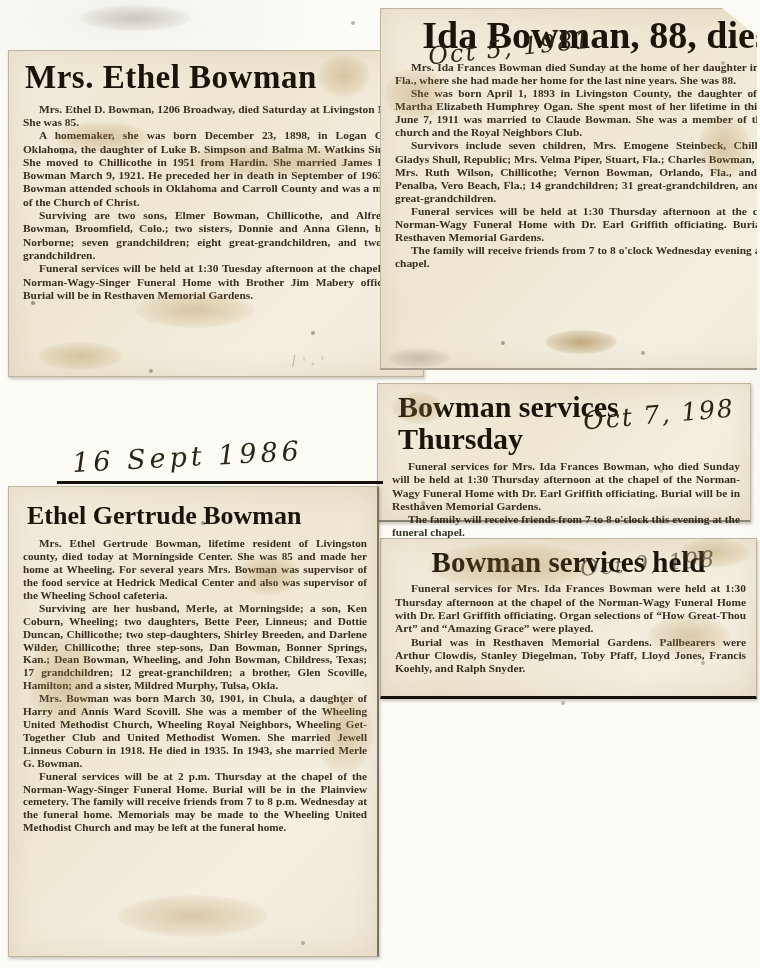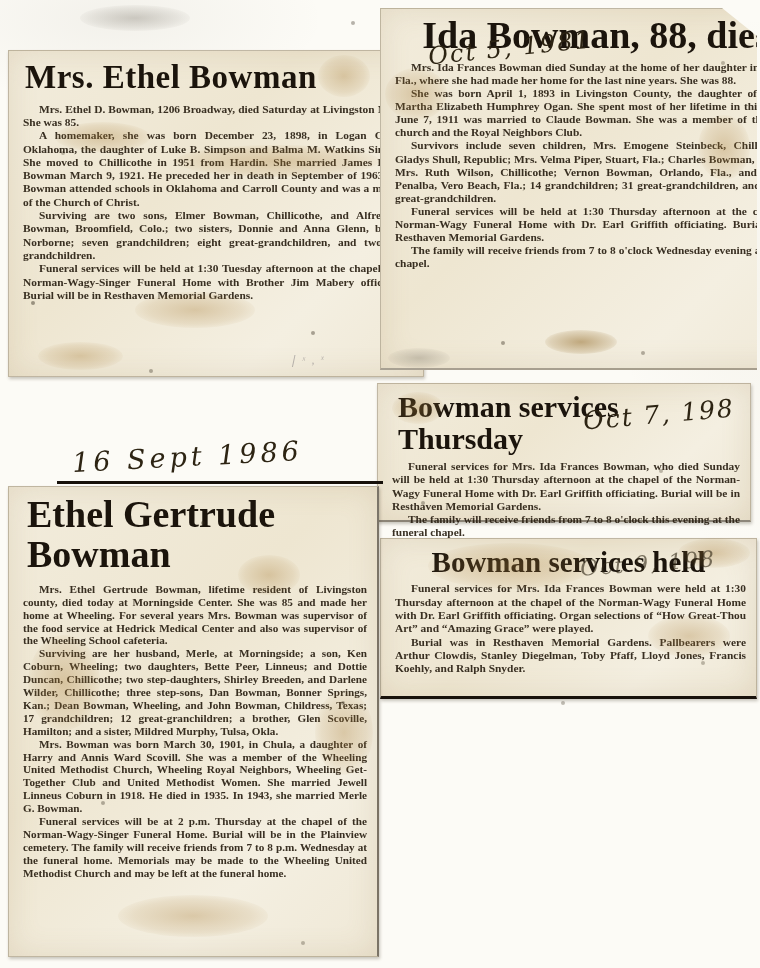--- a/index.html
+++ b/index.html
@@ -42,21 +42,21 @@
   .c3 { left:377px; top:383px; width:374px; height:139px;
         border-bottom:2px solid rgba(40,32,22,0.5); }
   .c3 h1 { font-size:30px; padding:7px 0 3px 20px; }
   
   .c4 { left:380px; top:538px; width:377px; height:161px;
         border-bottom:3px solid #18120b; }
   .c4 h1 { font-size:29px; text-align:center; padding:8px 0 2px 0; }
   
   .c5 { left:8px; top:486px; width:371px; height:471px;
         border-right:2px solid rgba(28,20,11,0.55); }
-  .c5 h1 { font-size:38px; padding:8px 0 5px 18px; }
+  .c5 h1 { font-size:26px; padding:8px 0 5px 18px;margin-top:7px; }
   .c5 p  { font-size:11.2px; line-height:12.9px; }
 
   .hand {
     position:absolute; font-family:"DejaVu Serif", serif; font-style:italic;
     color:#2d2413; white-space:nowrap; z-index:5;
   }
   .hw2 { left:428px; top:34px;  font-size:24px; transform:rotate(-6deg); letter-spacing:2px; }
   .hw3 { left:583px; top:400px; font-size:25px; transform:rotate(-5deg); letter-spacing:2px; }
   .hw4 { left:580px; top:551px; font-size:22px; transform:rotate(-4deg); letter-spacing:2px; opacity:0.6; }
   .hw5 { left:72px;  top:441px; font-size:27px; transform:rotate(-3deg); letter-spacing:4px; }

